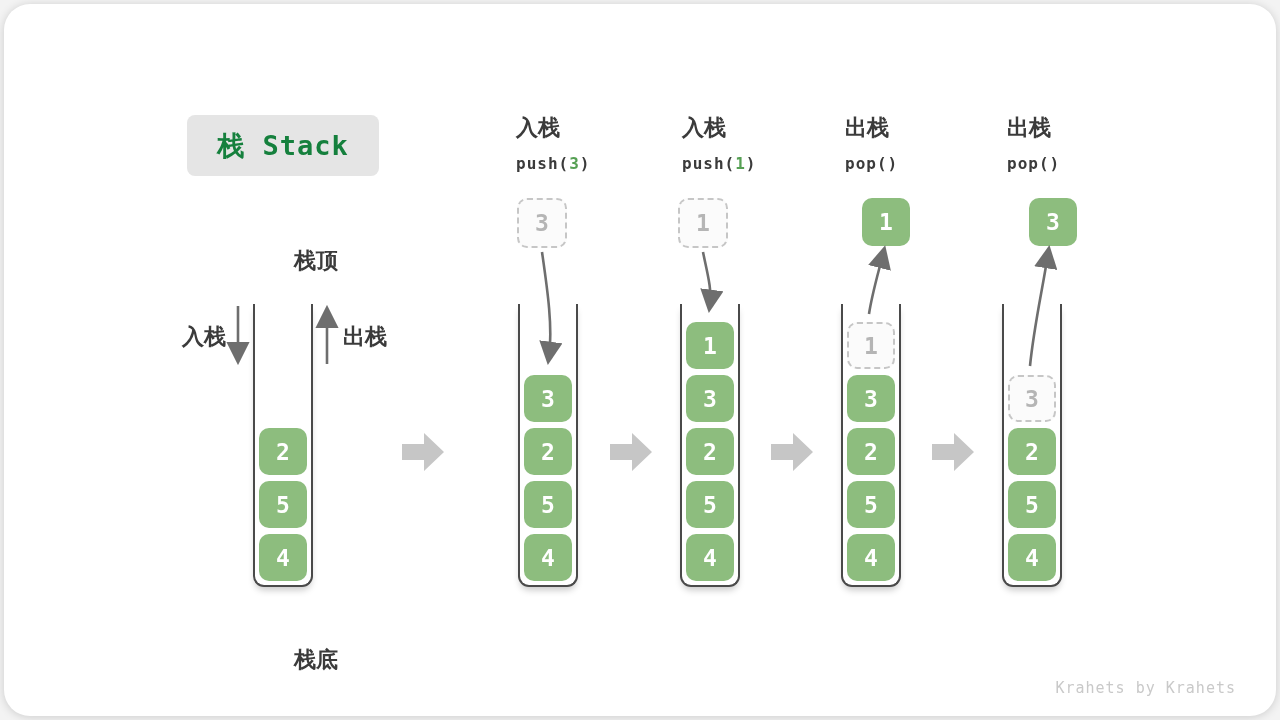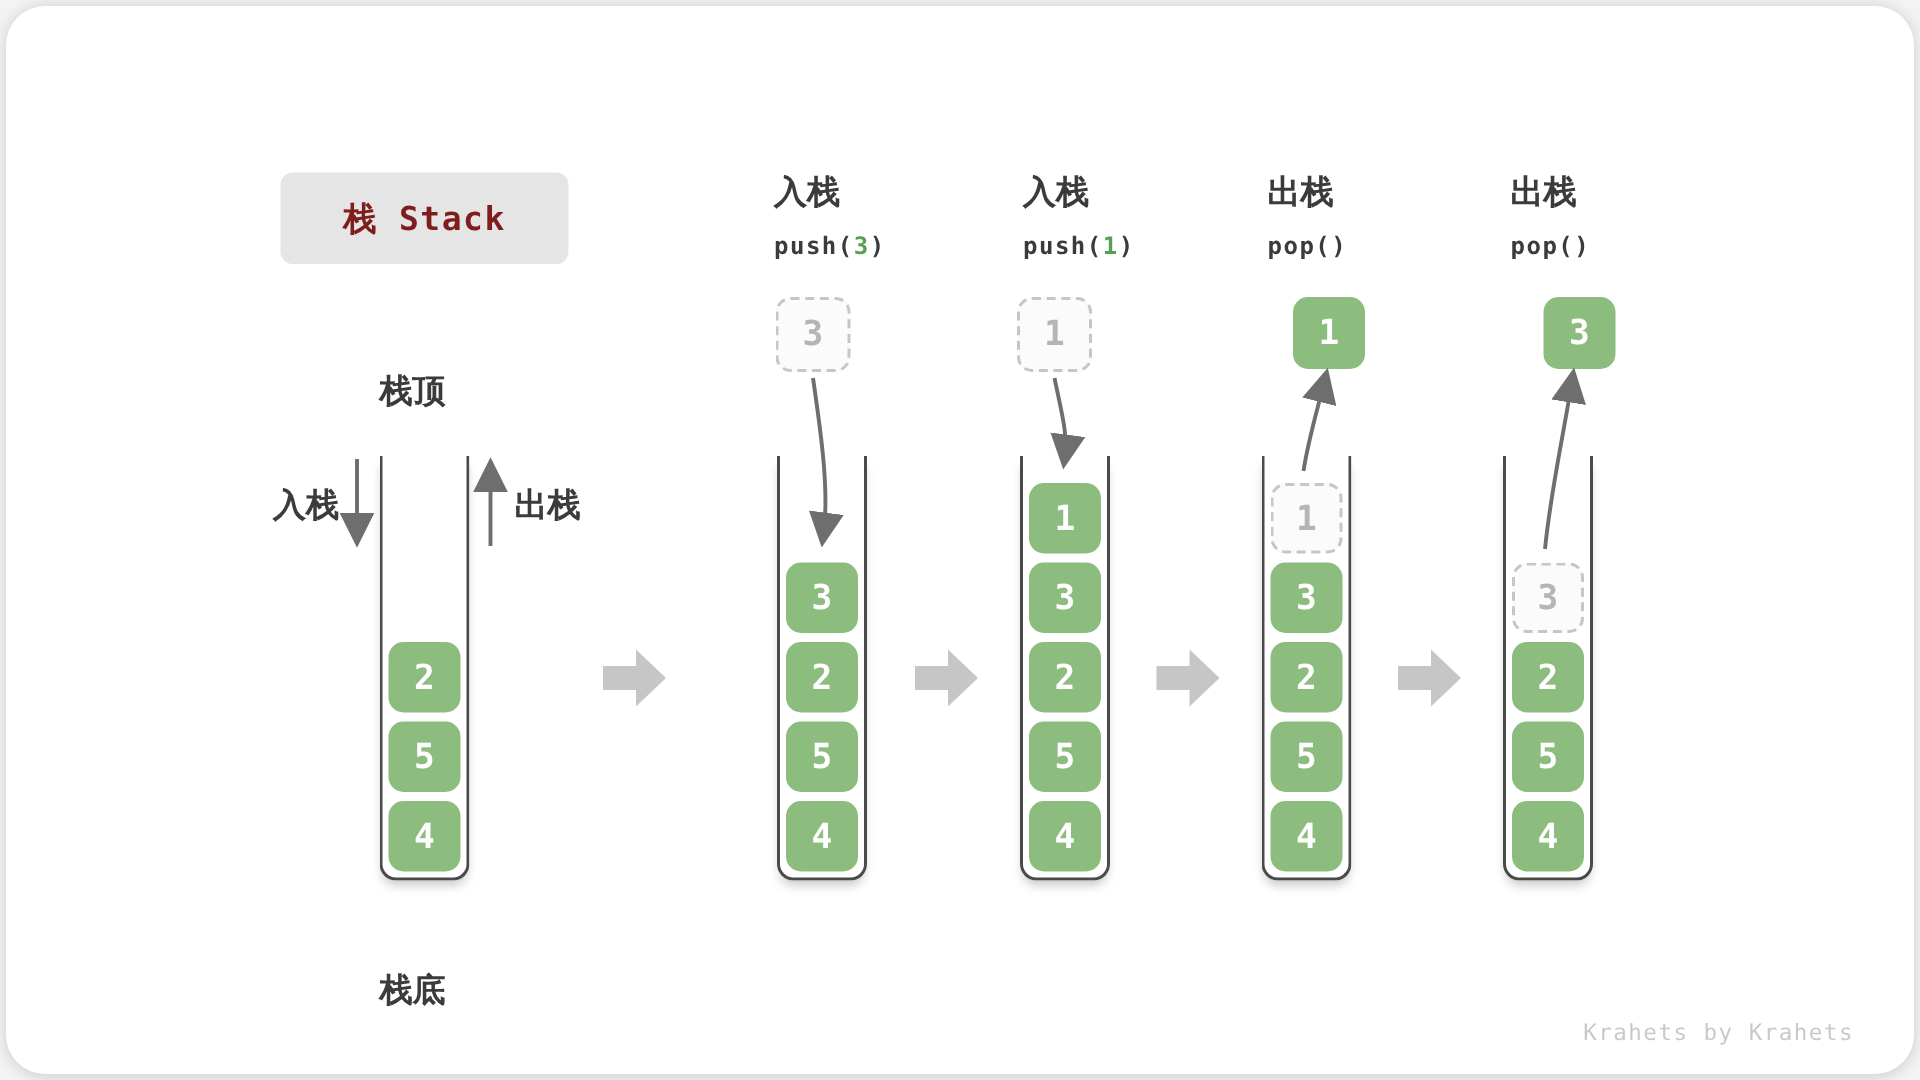--- a/index.html
+++ b/index.html
@@ -12,33 +12,33 @@
   }
   .abs{position:absolute;}
   
   .title-box{
     left:183px;top:111px;width:192px;height:61px;
     background:#e5e5e5;border-radius:8px;
     display:flex;align-items:center;justify-content:center;
   }
   .title-box span{
     font-family:"DejaVu Sans Mono",monospace;
-    font-size:22px;font-weight:600;color:#7f1d1d;letter-spacing:1px;
+    font-size:27px;font-weight:600;color:#15803d;letter-spacing:1px;
   }
   
   .col-header{top:106px;width:160px;}
   .op-cn{font-size:22px;font-weight:700;color:#3b3b3b;line-height:36px;}
   .op-code{
     font-family:"DejaVu Sans Mono",monospace;
     font-size:16px;font-weight:600;color:#3b3b3b;line-height:36px;letter-spacing:1px;
   }
   .op-code .arg{color:#56a054;font-weight:700;}
   
   .cn-label{font-size:22px;font-weight:700;color:#3b3b3b;}
-  .center60{width:60px;}
+  .center60{width:60px;text-align:center;margin-left:33px;}
   
   .stack-container{
     top:300px;width:56px;height:281px;
     border-left:2px solid #4a4a4a;border-right:2px solid #4a4a4a;border-bottom:2px solid #4a4a4a;
     border-radius:0 0 11px 11px;
     box-shadow:0 5px 7px -2px rgba(0,0,0,0.22);
     background:#ffffff;
   }
   
   .block{

